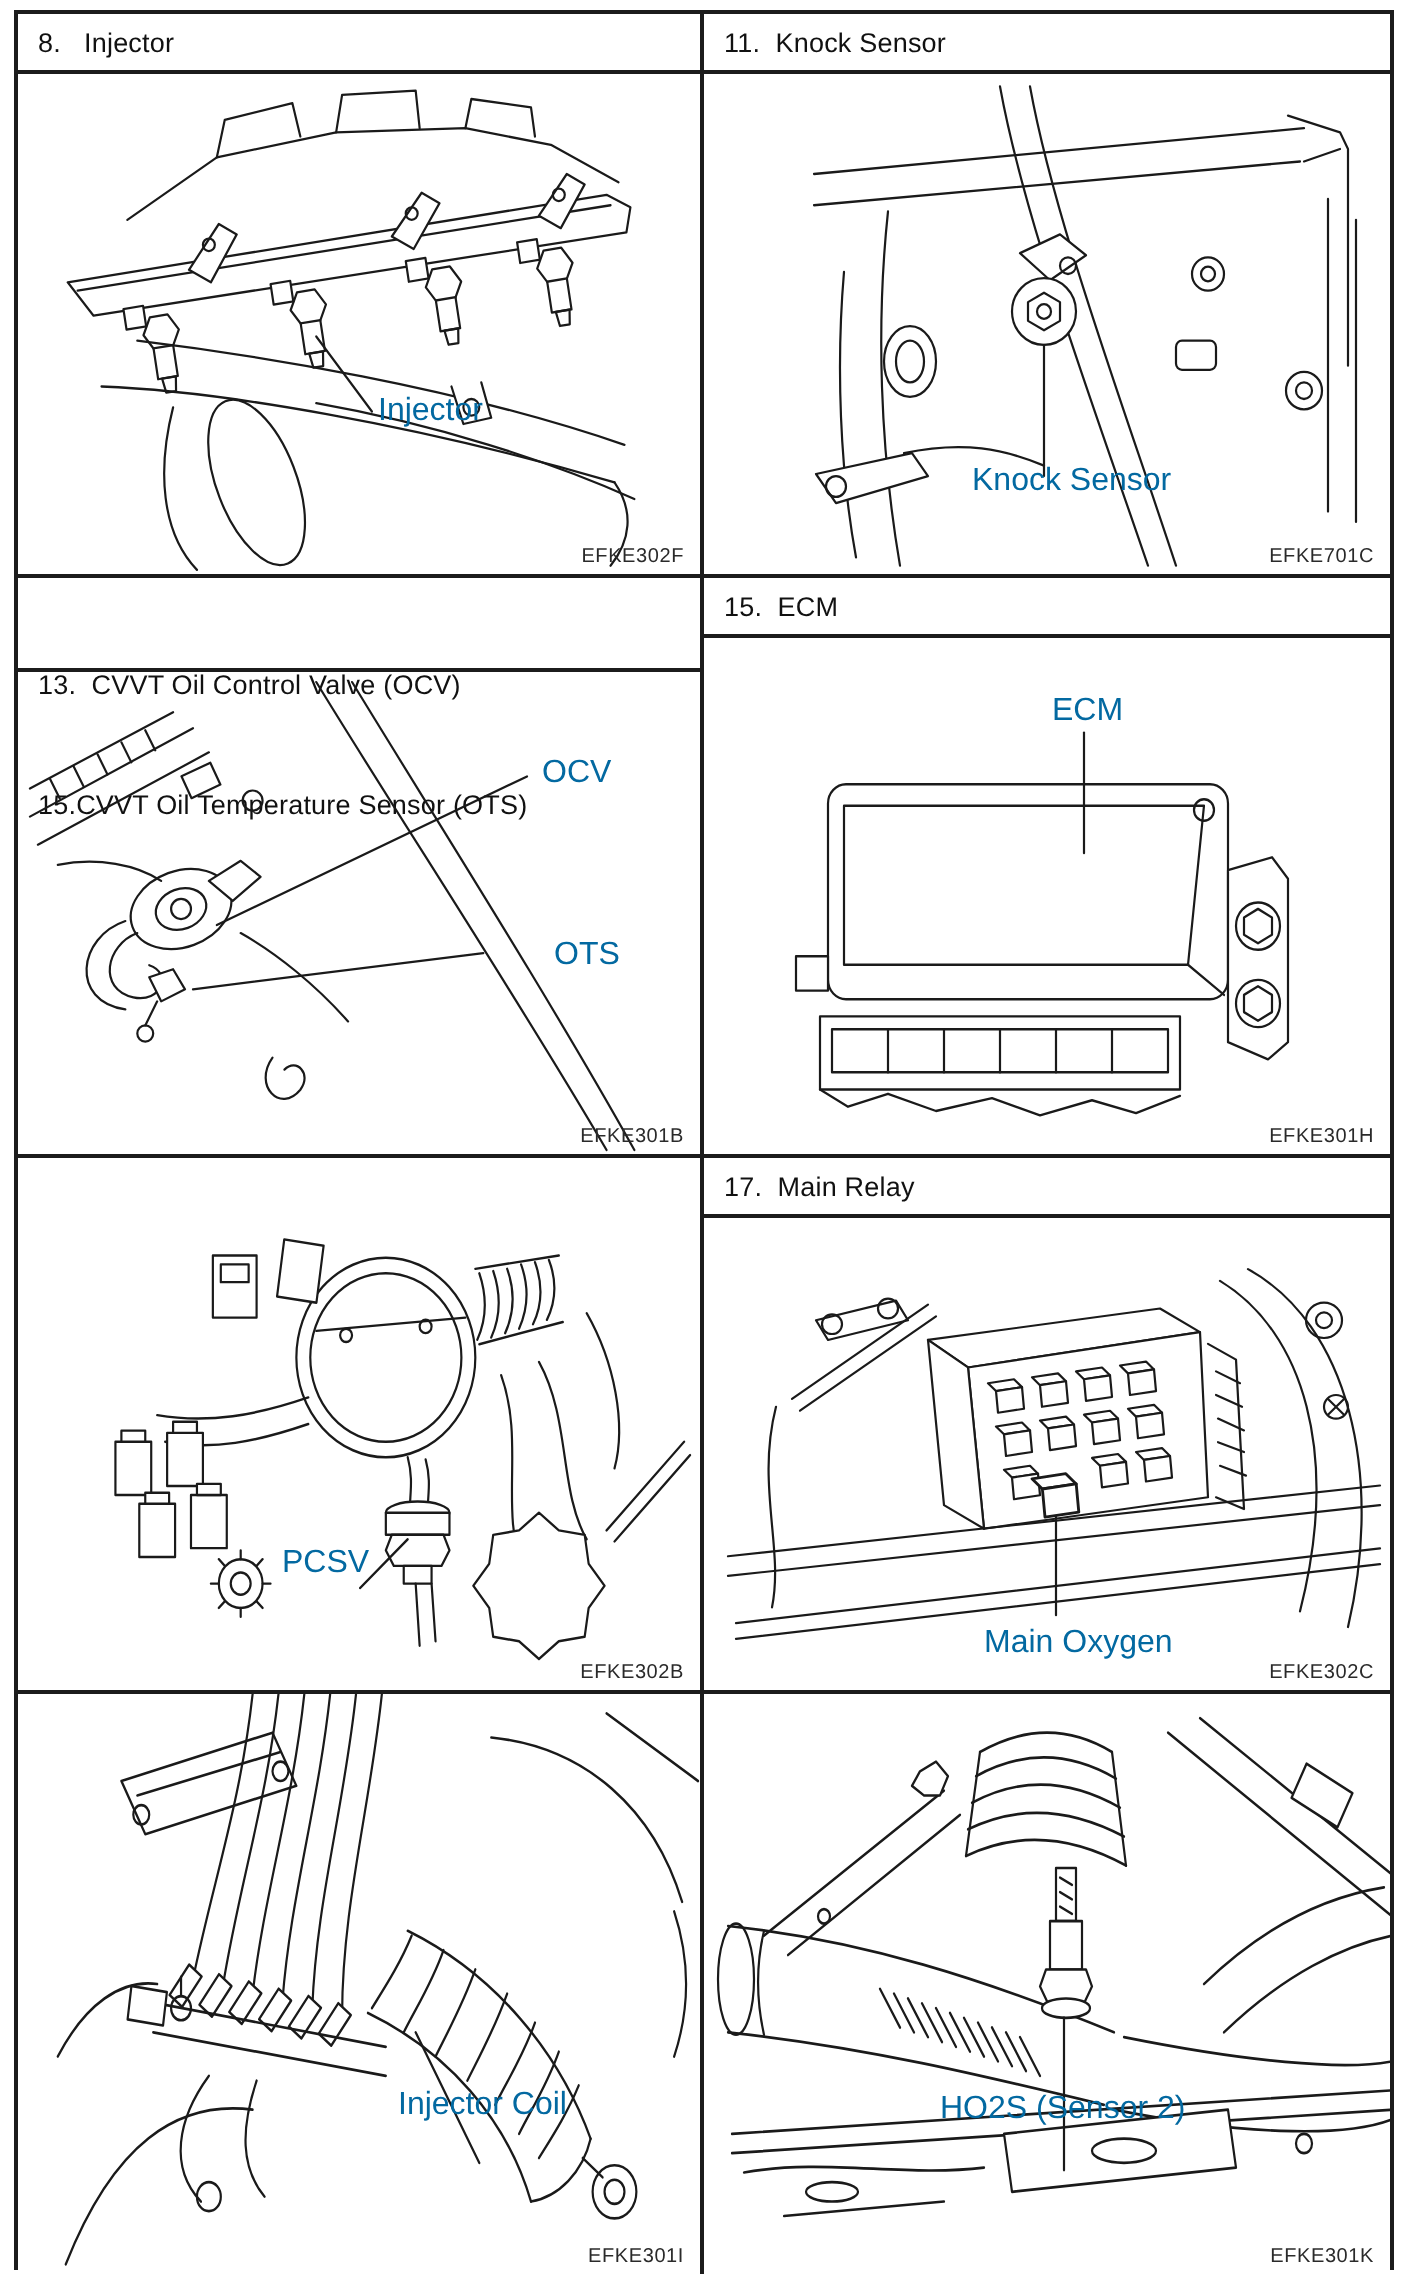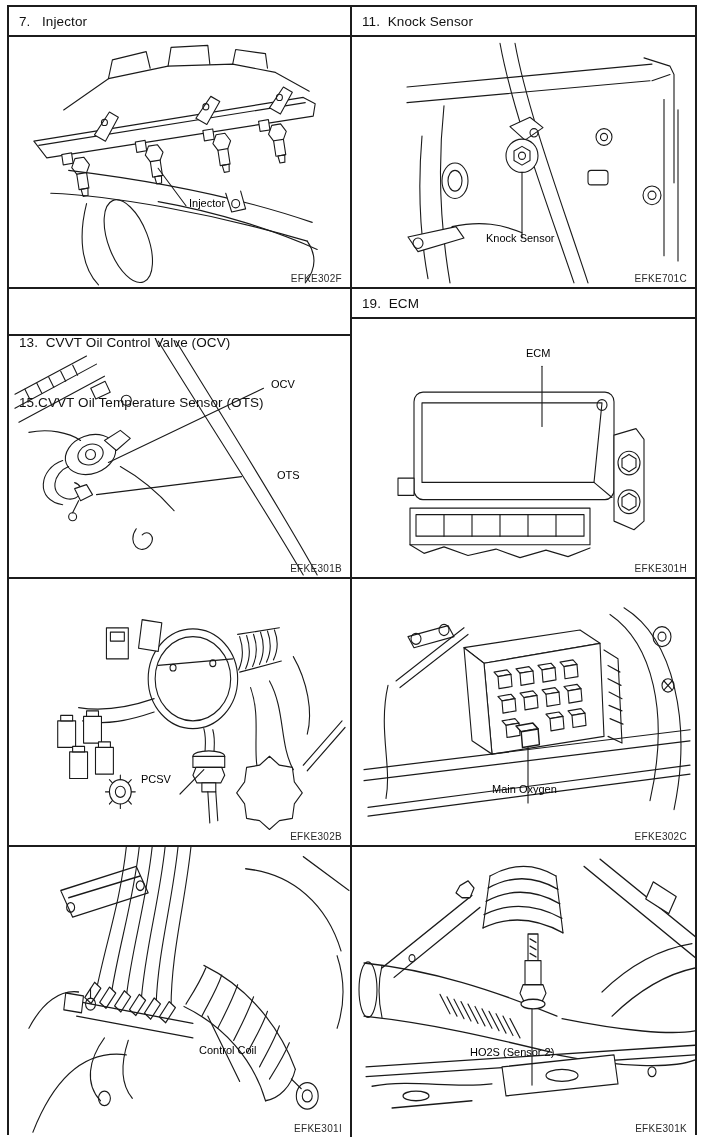--- a/index.html
+++ b/index.html
@@ -14,34 +14,34 @@
         box-sizing:border-box;background:#fff;}
   .cell.last-col{border-right:none;}
   .cell.last-row{border-bottom:none;}
   .cell-title{box-sizing:border-box;height:30px;border-bottom:2px solid #1c1c1c;
         padding:7px 8px 0 10px;font-size:13.5px;line-height:16px;
         white-space:pre;letter-spacing:.1px;}
   .cell-title.two-line{height:47px;padding-top:4px;line-height:20px;}
   .tline{white-space:pre;}
   .diagram{position:relative;flex:1;overflow:hidden;}
   .diagram svg{position:absolute;left:0;top:0;width:100%;height:100%;}
-  .callout{position:absolute;font-size:11px;white-space:nowrap;color:#000000;}
+  .callout{position:absolute;font-size:16px;white-space:nowrap;color:#0369a1;}
   .figcode{position:absolute;right:8px;bottom:3px;font-size:10px;
         letter-spacing:.3px;color:#2a2a2a;}
   .lineart{stroke:#1a1a1a;fill:none;stroke-width:1.1;
         stroke-linecap:round;stroke-linejoin:round;}
 </style>
 </head>
 <body>
 
 <div class="page">
  <div class="grid">
 
   <div class="cell">
-    <div class="cell-title">7.   Injector</div>
+    <div class="cell-title">8.   Injector</div>
     <div class="diagram">
       <svg viewBox="0 0 343 240" preserveAspectRatio="none">
         <defs>
           <g id="inj1" class="lineart">
             <polygon points="-9,0 -4.5,-8 4.5,-8 9,0 4.5,8 -4.5,8" fill="#fff"></polygon>
             <rect x="-5" y="7" width="10" height="15" fill="#fff"></rect>
             <rect x="-17" y="-14" width="10" height="10" fill="#fff"></rect>
             <path d="M-3,22 l7,0 l-1,7 l-5,0 z"></path>
           </g>
         </defs>
@@ -150,21 +150,21 @@
           <path d="M234,140 L88,158"></path>
         </g>
       </svg>
       <span class="callout" style="left:262px;top:42px;">OCV</span>
       <span class="callout" style="left:240px;top:133px;margin-left:28px;">OTS</span>
       <span class="figcode">EFKE301B</span>
     </div>
   </div>
 
   <div class="cell last-col">
-    <div class="cell-title">19.  ECM</div>
+    <div class="cell-title">15.  ECM</div>
     <div class="diagram">
       <svg viewBox="0 0 343 240" preserveAspectRatio="none">
         <g class="lineart">
           <rect x="62" y="68" width="200" height="100" rx="9" fill="#fff"></rect>
           <path d="M70,78 L250,78 L242,152 L70,152 Z"></path>
           <path d="M242,152 L260,166"></path>
           <circle cx="250" cy="80" r="5"></circle>
           <polygon points="262,108 284,102 292,112 292,188 282,196 262,188" fill="#fff"></polygon>
           <circle cx="277" cy="134" r="11"></circle>
           <polygon points="277,126 284,130 284,138 277,142 270,138 270,130"></polygon>
@@ -228,20 +228,21 @@
           <path d="M296,168 L335,128 M300,173 L338,134"></path>
           <path d="M172,194 L196,172"></path>
         </g>
       </svg>
       <span class="callout" style="left:132px;top:194px;">PCSV</span>
       <span class="figcode">EFKE302B</span>
     </div>
   </div>
 
   <div class="cell last-col">
+    <div class="cell-title">17.  Main Relay</div>
     <div class="diagram">
       <svg viewBox="0 0 343 240" preserveAspectRatio="none">
         <defs>
           <g id="cube6" class="lineart">
             <polygon points="0,2 13,0 17,4 4,6" fill="#fff"></polygon>
             <polygon points="4,6 17,4 18,15 5,17" fill="#fff"></polygon>
           </g>
         </defs>
         <g class="lineart">
           <path d="M258,32 C300,58 318,120 298,200"></path>
@@ -334,21 +335,21 @@
           <path d="M260,136 C254,150 246,160 240,170"></path>
           <path d="M272,148 C266,162 258,172 252,182"></path>
           <path d="M282,162 C276,174 268,184 262,192"></path>
           <path d="M288,184 C284,198 272,208 258,210"></path>
           <circle cx="300" cy="206" r="11"></circle>
               <circle cx="300" cy="206" r="5"></circle>
           <path d="M284,192 L294,200"></path>
           <path d="M200,140 L232,194"></path>
         </g>
       </svg>
-      <span class="callout" style="left:190px;top:197px;">Control Coil</span>
+      <span class="callout" style="left:190px;top:197px;">Injector Coil</span>
       <span class="figcode">EFKE301I</span>
     </div>
   </div>
 
   <div class="cell last-col last-row">
     <div class="diagram">
       <svg viewBox="0 0 343 240" preserveAspectRatio="none">
         <g class="lineart">
           <path d="M138,24 q34,-16 66,0 M136,34 q35,-16 70,1 M134,45 q36,-16 74,2 M132,56 q37,-15 78,3 M131,67 q38,-15 80,4"></path>
           <path d="M138,24 L131,67 M204,24 L211,71"></path>

